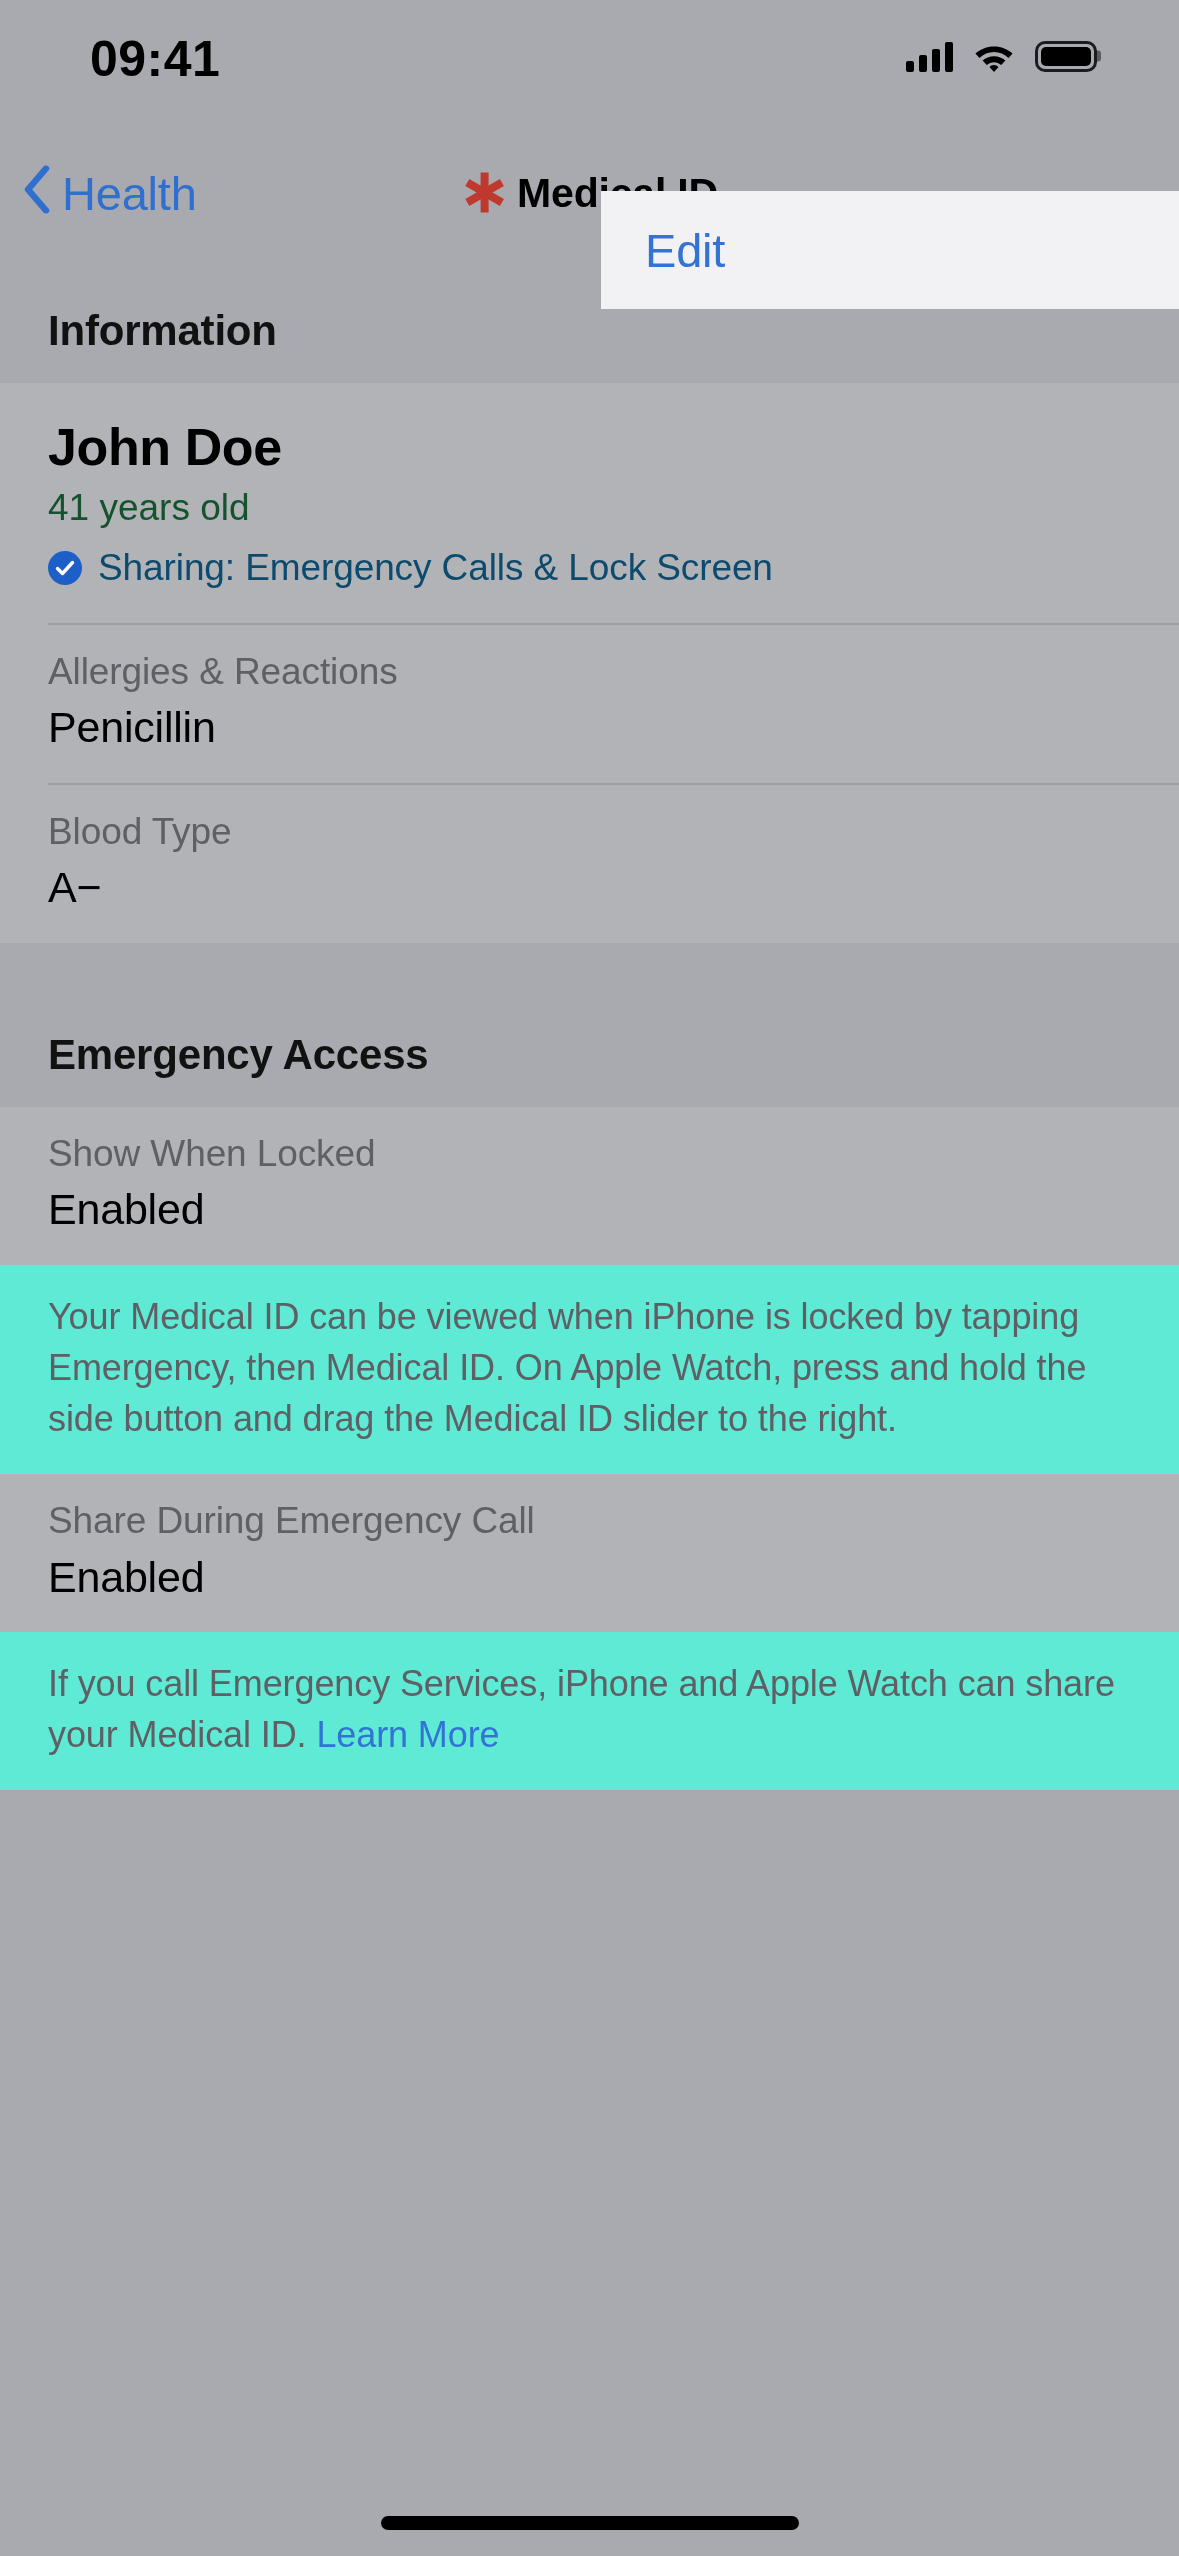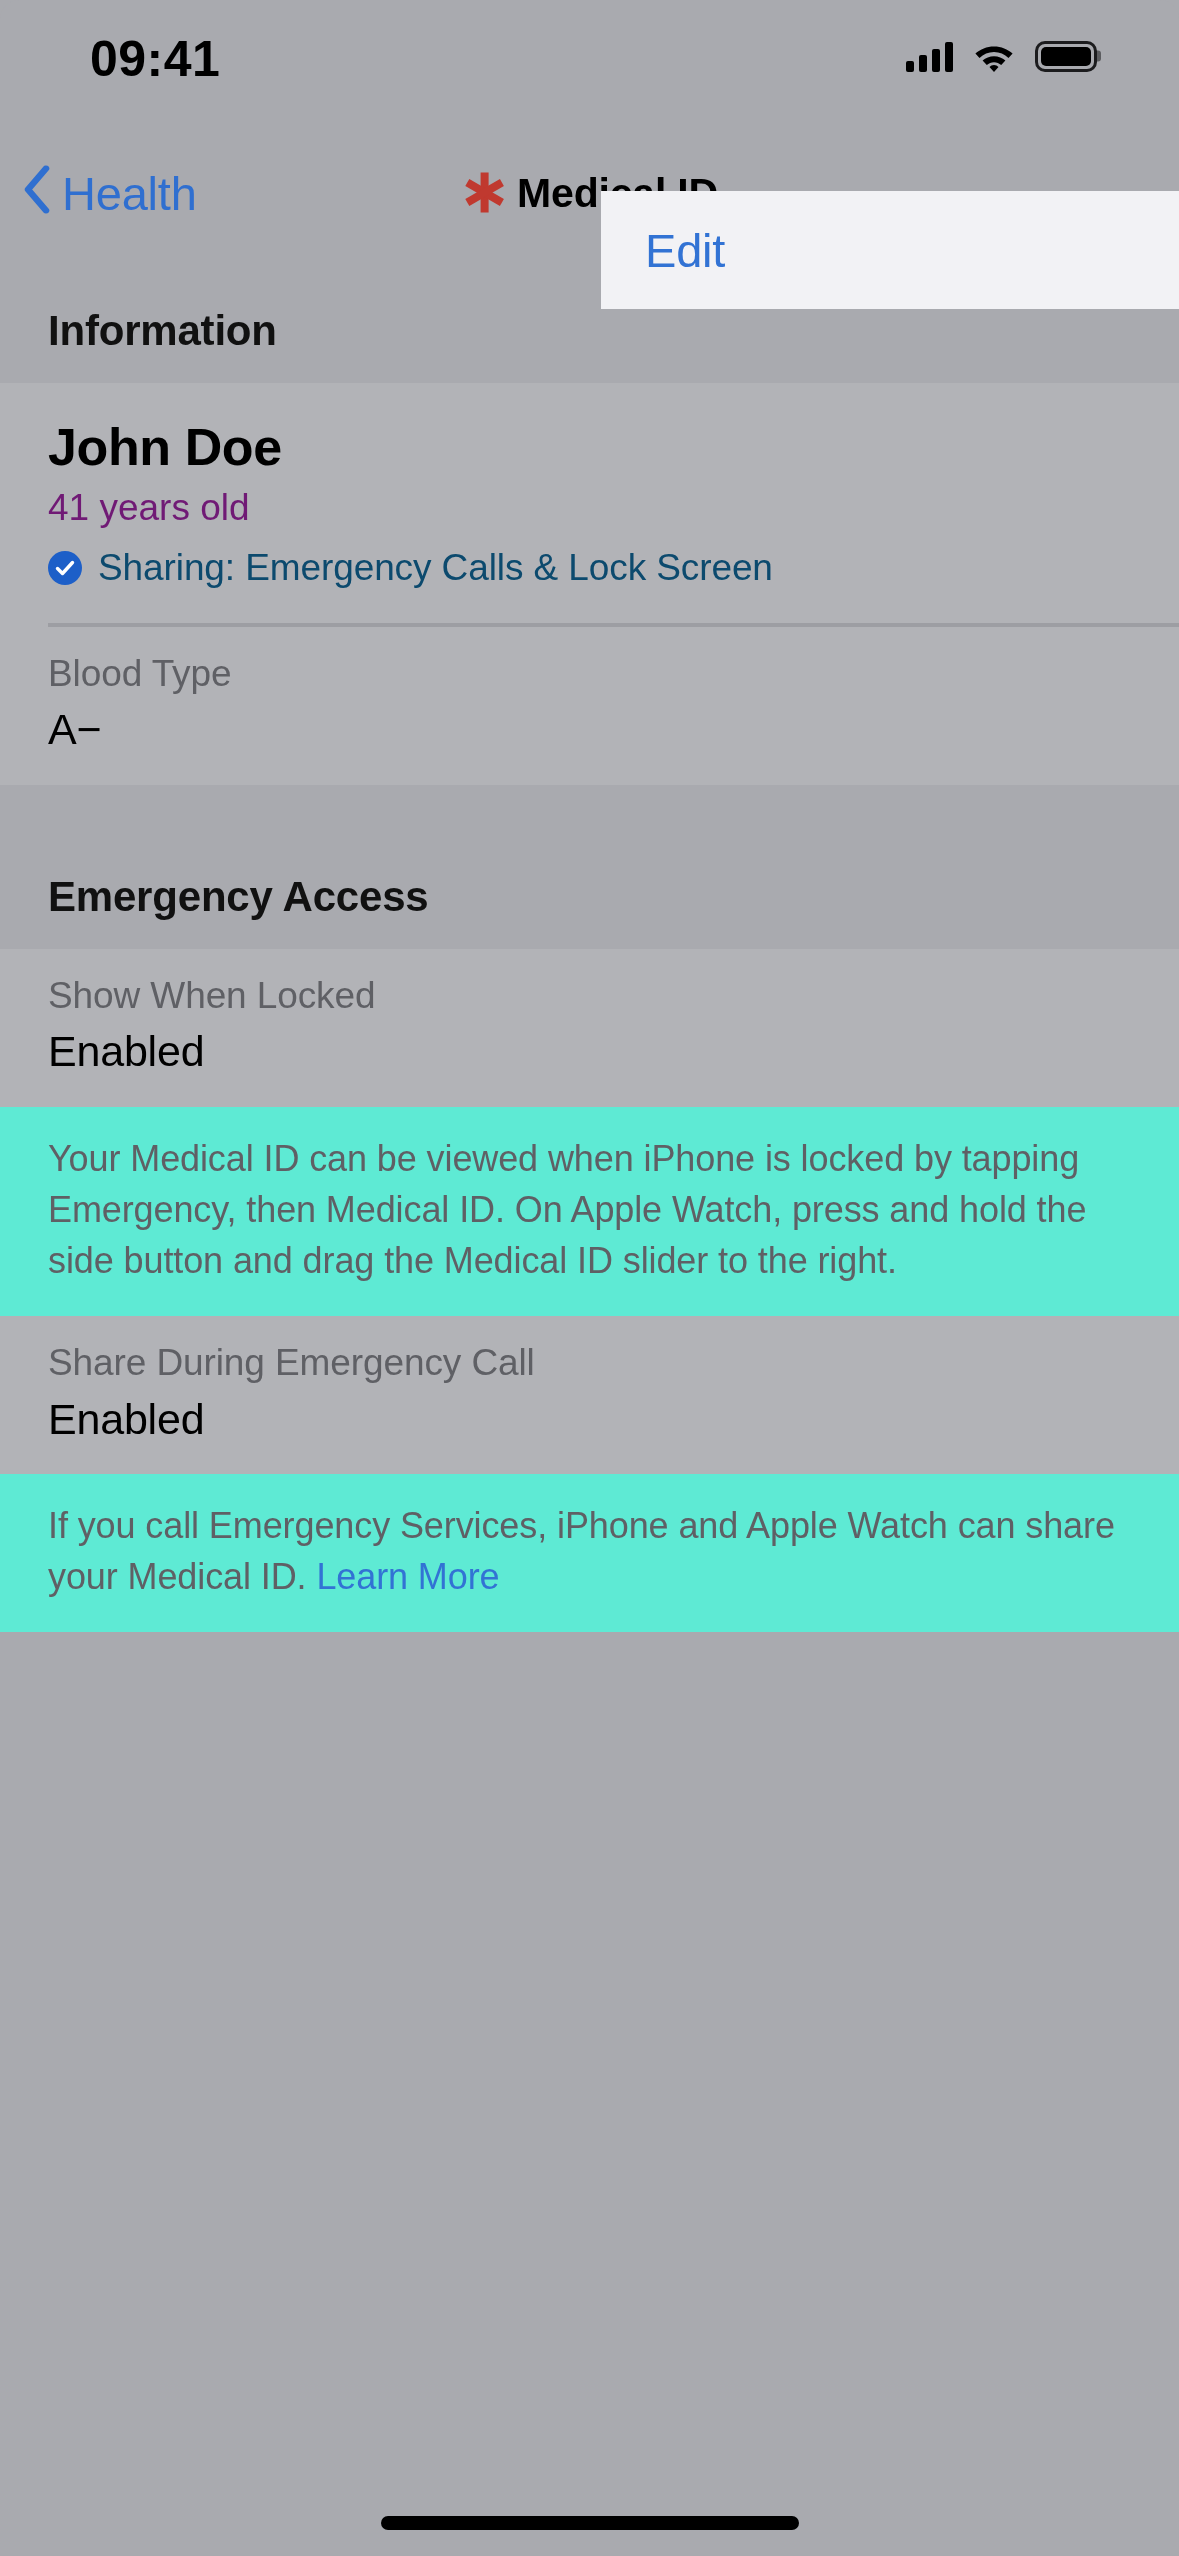--- a/index.html
+++ b/index.html
@@ -193,21 +193,21 @@
   .profile-name {
     font-size: 52px;
     font-weight: 700;
     color: #000;
     letter-spacing: -0.4px;
     line-height: 1.1;
   }
   .profile-age {
     margin-top: 12px;
     font-size: 37px;
-    color: #701a75;
+    color: #14532d;
     line-height: 1.1;
   }
   .profile-sharing {
     margin-top: 18px;
     display: flex;
     align-items: center;
     gap: 16px;
   }
   .check-badge {
     width: 34px;
@@ -341,20 +341,24 @@
           <svg class="check-badge" viewBox="0 0 34 34">
             <circle cx="17" cy="17" r="17" fill="#1d5fc8"></circle>
             <path d="M9.5 17.5 L14.5 22.5 L24.5 11.5" fill="none" stroke="#ffffff" stroke-width="3.4" stroke-linecap="round" stroke-linejoin="round"></path>
           </svg>
           <span class="profile-sharing-text">Sharing: Emergency Calls &amp; Lock Screen</span>
         </div>
       </div>
 
       <div class="divider"></div>
 
+      <div class="kv-row">
+        <div class="kv-label">Allergies &amp; Reactions</div>
+        <div class="kv-value">Penicillin</div>
+      </div>
 
       <div class="divider"></div>
 
       <div class="kv-row">
         <div class="kv-label">Blood Type</div>
         <div class="kv-value">A−</div>
       </div>
 
     </div>
 

